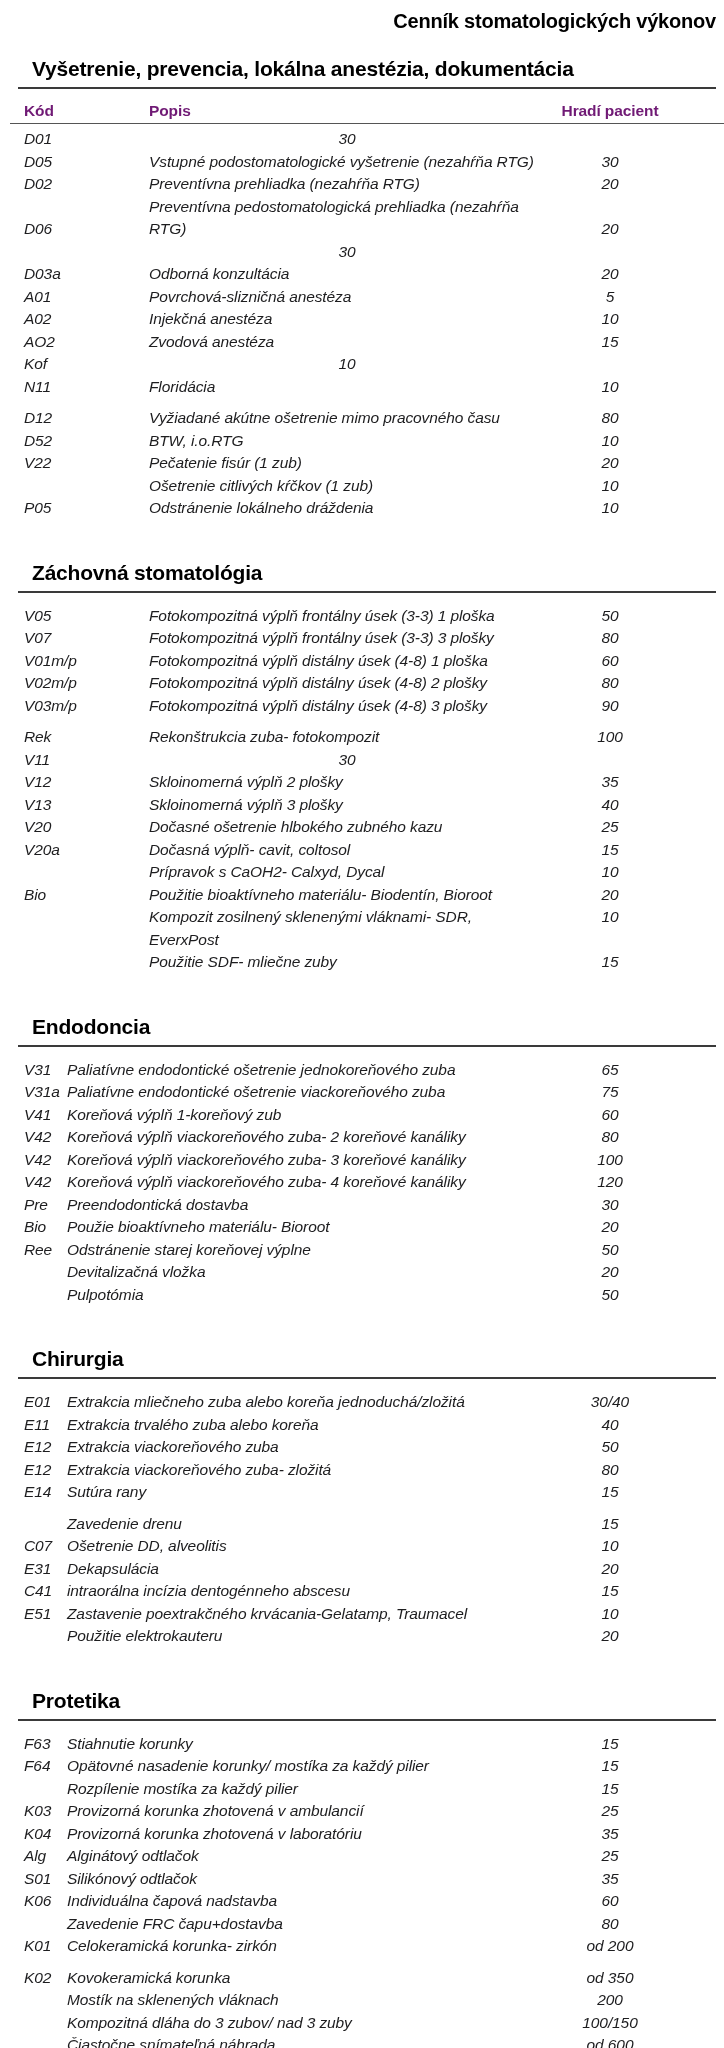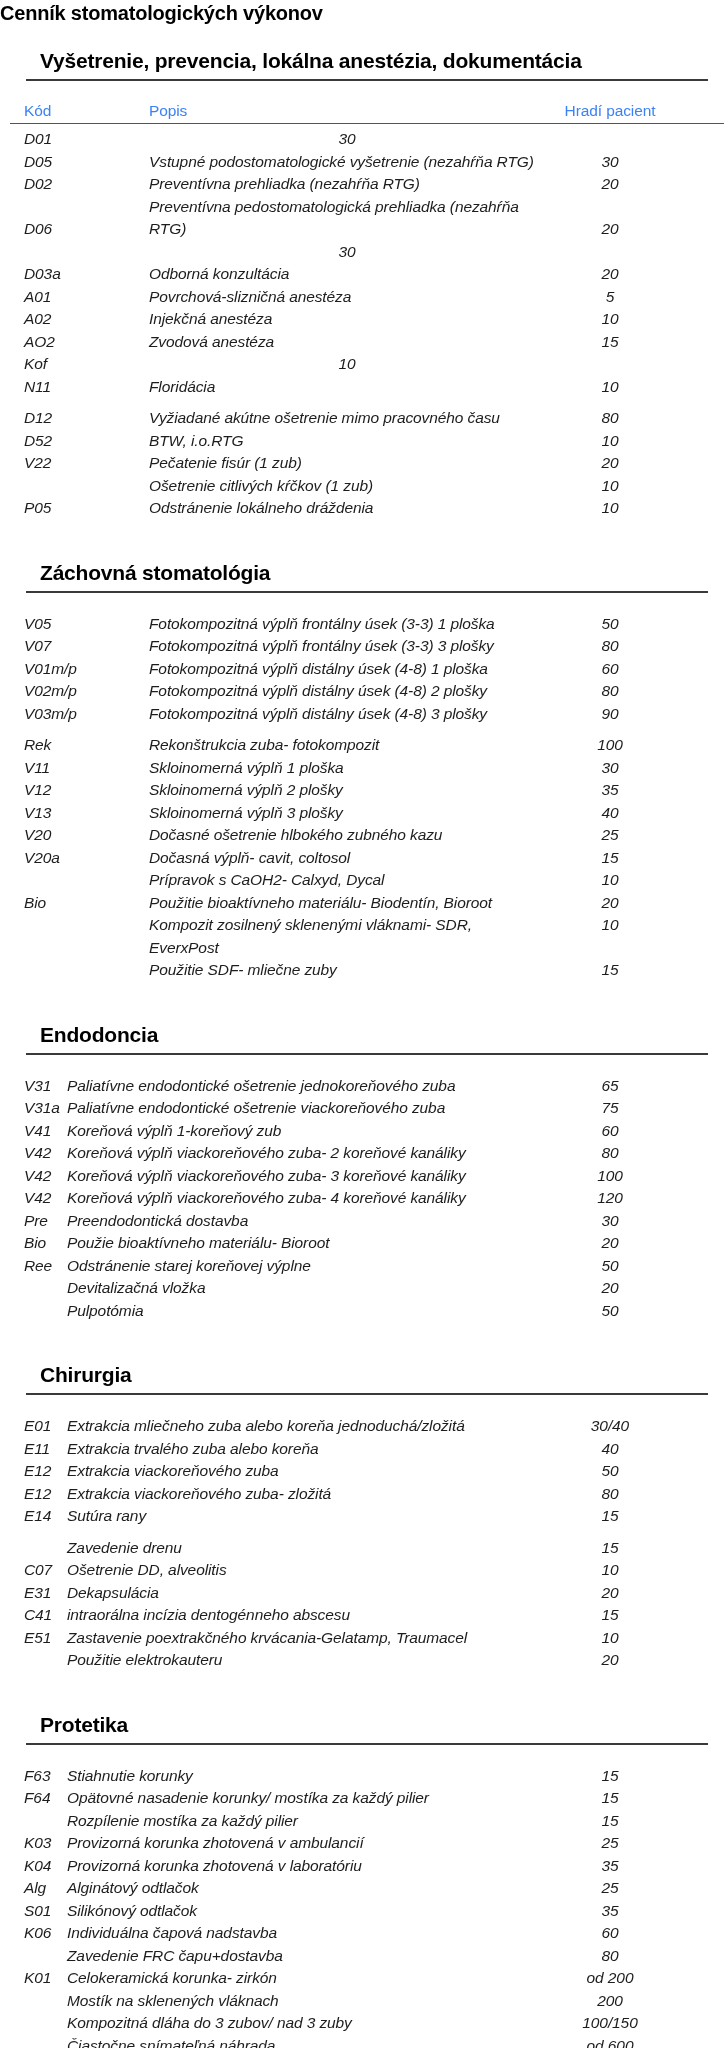--- a/index.html
+++ b/index.html
@@ -6,43 +6,43 @@
   body{
     width:724px;height:2048px;overflow:hidden;
     font-family:"Liberation Sans",sans-serif;
     color:#1d1d1f;
     font-size:15.5px;line-height:22.5px;
     letter-spacing:-0.1px;
     -webkit-font-smoothing:antialiased;
   }
   .page{width:724px;height:2048px;position:relative;background:#ffffff;}
   .doc-title{
-    margin:0;
-    text-align:left;
+    margin:8px;
+    text-align:right;
     font-size:20px;line-height:26px;font-weight:700;color:#000;
     letter-spacing:-0.2px;
   }
   .price-section{margin-top:40px;padding-left:10px;}
   .price-section.first{margin-top:22px;}
   .sec-title{
-    margin:16px;padding:0 0 5px 14px;
+    margin:8px;padding:0 0 5px 14px;
     font-size:21px;line-height:26px;font-weight:700;color:#000;
     letter-spacing:-0.2px;
     border-bottom:2px solid #3a3a3a;
   }
   .row{
     display:grid;
     grid-template-columns:var(--codew) 1fr 130px;
     padding-right:49px;
     align-items:start;
   }
   .price-section.wide{--codew:139px;}
   .price-section.narrow{--codew:57px;}
   .col-head{
-    font-weight:400;color:#3b82f6;
+    font-weight:700;color:#701a75;
     line-height:21px;padding-top:3px;padding-bottom:2px;
     border-bottom:1.5px solid #555;
   }
   .rows{padding-top:4px;font-style:italic;}
   .c.code{padding-left:14px;white-space:nowrap;}
   .c.desc{white-space:pre-line;}
   .c.price{text-align:center;white-space:nowrap;}
   .row.gap{margin-top:9px;}
   .row.two{align-items:end;}
 </style>
@@ -168,21 +168,20 @@
             <span class="c desc">Fotokompozitná výplň distálny úsek (4-8) 3 plošky</span>
             <span class="c price">90</span>
           </div>
           <div class="row gap">
             <span class="c code">Rek</span>
             <span class="c desc">Rekonštrukcia zuba- fotokompozit</span>
             <span class="c price">100</span>
           </div>
           <div class="row">
             <span class="c code">V11</span>
-            <span class="c desc">Skloinomerná výplň 1 ploška</span>
             <span class="c price">30</span>
           </div>
           <div class="row">
             <span class="c code">V12</span>
             <span class="c desc">Skloinomerná výplň 2 plošky</span>
             <span class="c price">35</span>
           </div>
           <div class="row">
             <span class="c code">V13</span>
             <span class="c desc">Skloinomerná výplň 3 plošky</span>
@@ -385,20 +384,25 @@
           </div>
           <div class="row">
             <span class="c code"></span>
             <span class="c desc">Zavedenie FRC čapu+dostavba</span>
             <span class="c price">80</span>
           </div>
           <div class="row">
             <span class="c code">K01</span>
             <span class="c desc">Celokeramická korunka- zirkón</span>
             <span class="c price">od 200</span>
+          </div>
+          <div class="row gap">
+            <span class="c code">K02</span>
+            <span class="c desc">Kovokeramická korunka</span>
+            <span class="c price">od 350</span>
           </div>
           <div class="row">
             <span class="c code"></span>
             <span class="c desc">Mostík na sklenených vláknach</span>
             <span class="c price">200</span>
           </div>
           <div class="row">
             <span class="c code"></span>
             <span class="c desc">Kompozitná dláha do 3 zubov/ nad 3 zuby</span>
             <span class="c price">100/150</span>

